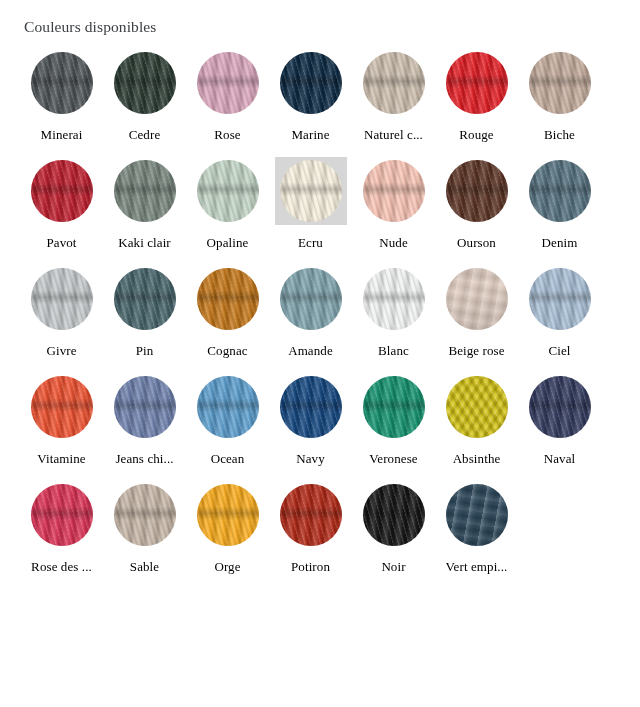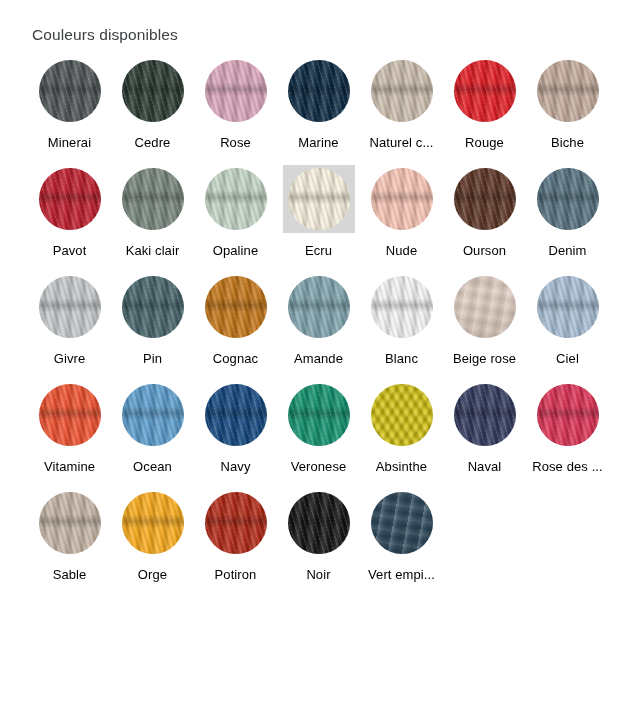--- a/index.html
+++ b/index.html
@@ -13,22 +13,23 @@
     font-family: "Liberation Sans", sans-serif;
     -webkit-font-smoothing: antialiased;
     overflow: hidden;
   }
 
   .panel {
     width: 640px;
     height: 707px;
     background: #ffffff;
     box-sizing: border-box;
-    padding: 8px;
+    padding: 0;
     position: relative;
+    font-family: Liberation Serif, serif;
   }
 
   .panel-title {
     font-size: 15.5px;
     color: #3c4043;
     font-weight: 400;
     letter-spacing: .1px;
     padding: 17px 0 0 24px;
     margin: 0;
     line-height: 20px;
@@ -313,20 +314,26 @@
         <div class="swatch-label">Ciel</div>
       </div>
       <div class="swatch-cell">
         <div class="swatch-holder">
           <div class="swatch-disc" style="background-color: rgb(236, 82, 49);"></div>
         </div>
         <div class="swatch-label">Vitamine</div>
       </div>
       <div class="swatch-cell">
         <div class="swatch-holder">
+          <div class="swatch-disc" style="background-color: rgb(110, 128, 171);"></div>
+        </div>
+        <div class="swatch-label">Jeans chi...</div>
+      </div>
+      <div class="swatch-cell">
+        <div class="swatch-holder">
           <div class="swatch-disc" style="background-color: rgb(91, 156, 203);"></div>
         </div>
         <div class="swatch-label">Ocean</div>
       </div>
       <div class="swatch-cell">
         <div class="swatch-holder">
           <div class="swatch-disc" style="background-color: rgb(21, 71, 127);"></div>
         </div>
         <div class="swatch-label">Navy</div>
       </div>

